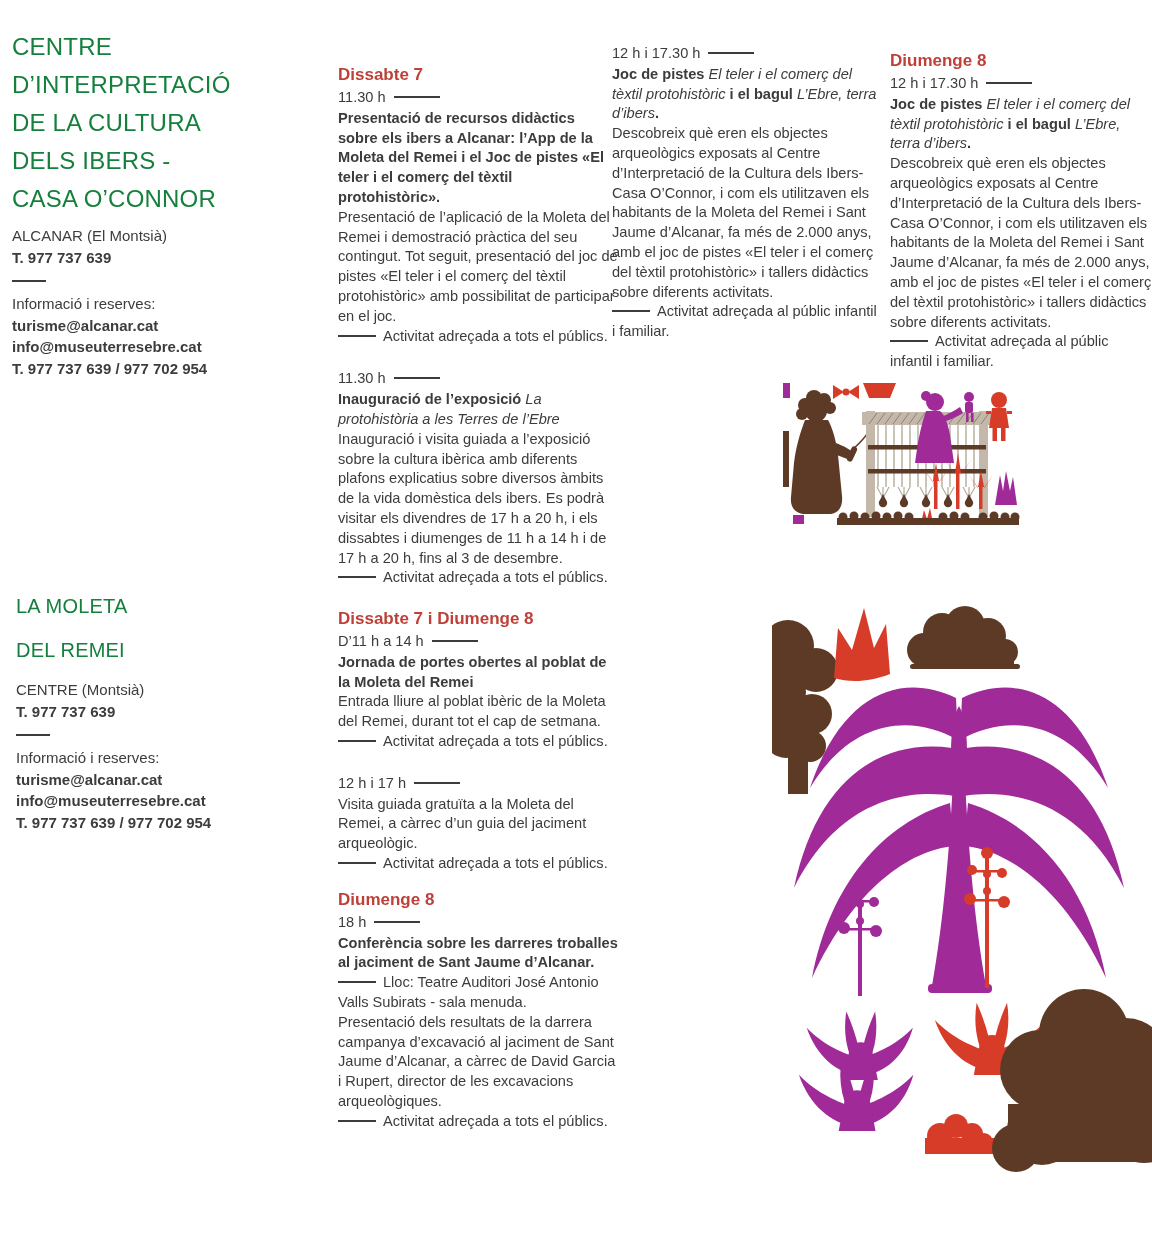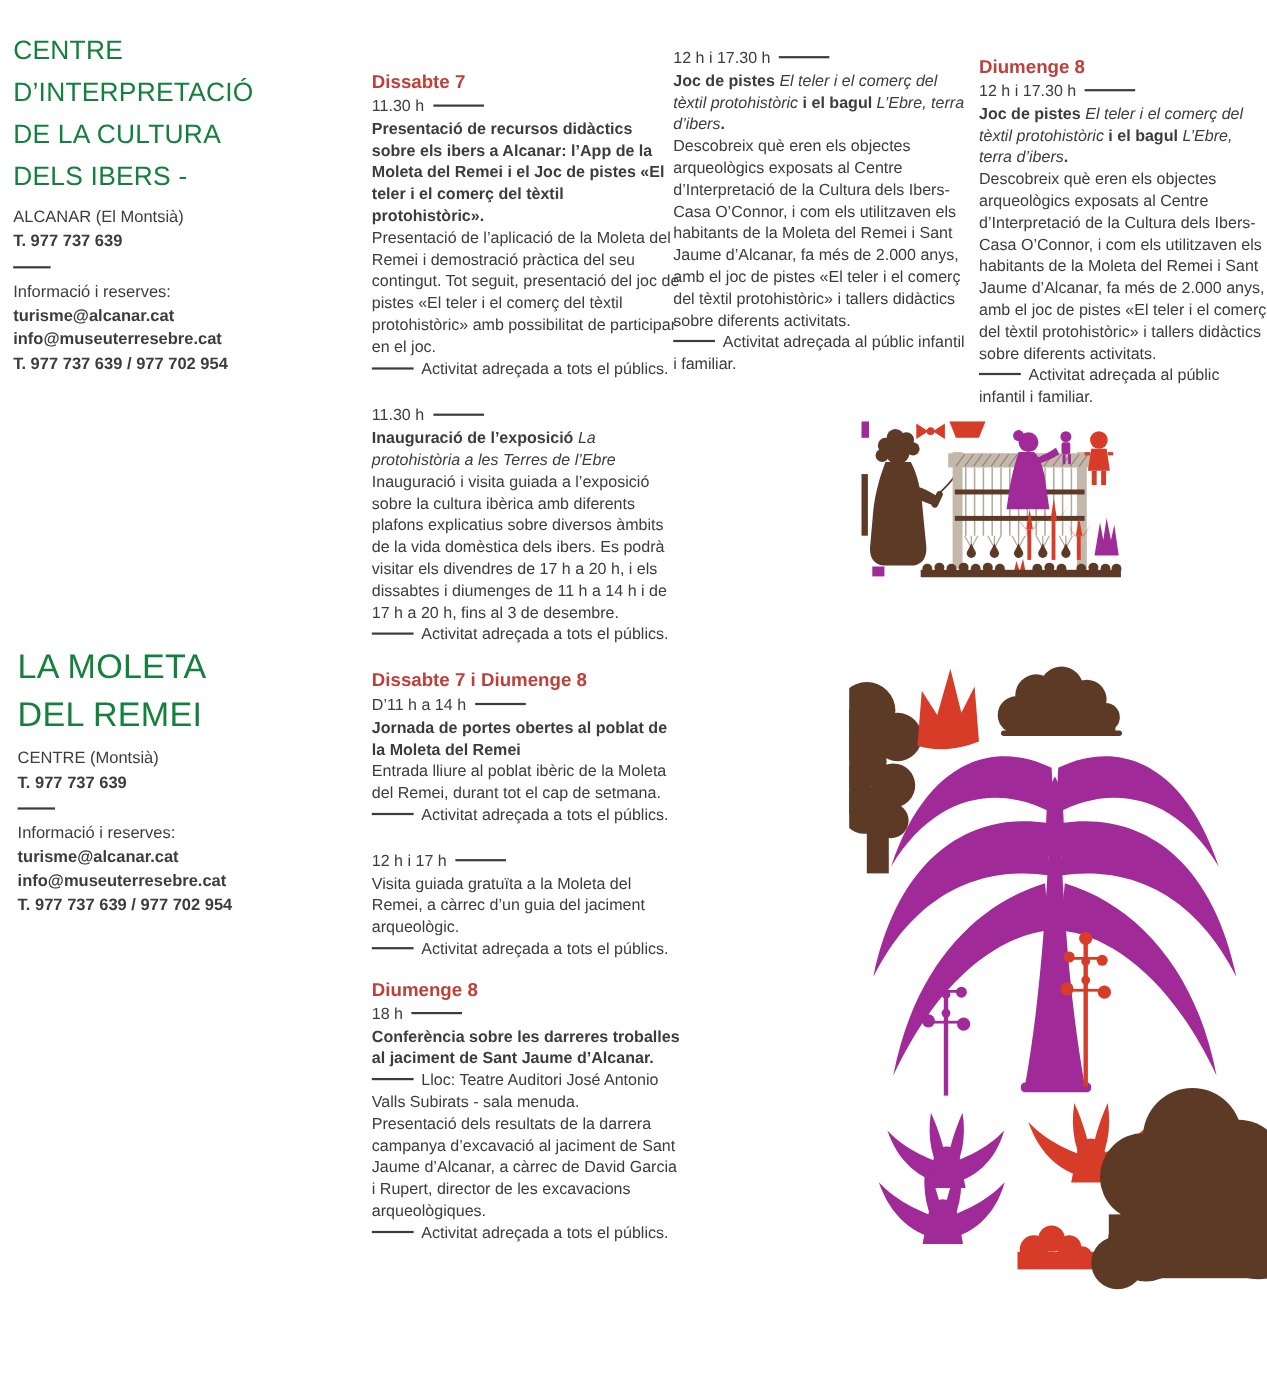--- a/index.html
+++ b/index.html
@@ -2,21 +2,21 @@
 <html lang="ca"><head>
 <meta charset="utf-8">
 <style>
   html,body{margin:0;padding:0;background:#ffffff;}
   .page{position:relative;width:1152px;height:1250px;background:#ffffff;overflow:hidden;
         font-family:"Liberation Sans",sans-serif;color:#3c3c3c;}
   .abs{position:absolute;}
 
   
   .venue-title{color:#15803d;font-weight:normal;line-height:38px;font-size:24px;letter-spacing:.2px;}
-  .venue-title.big{font-size:31px;line-height:44px;}
+  .venue-title.big{font-size:20px;line-height:44px;}
   .venue-meta{font-size:15px;line-height:21.5px;margin-top:7px;}
   .bold{font-weight:bold;}
   .vrule{width:34px;height:2px;background:#3c3c3c;margin:12px 0 11px 0;}
 
   
   .evcol{font-size:14.6px;line-height:19.8px;}
   .day{color:#be4038;font-weight:bold;font-size:17px;line-height:21px;margin:0 0 3px 0;}
   .day.gap{margin-top:9px;}
   .event{margin-bottom:15px;}
   .time-row{margin-bottom:1px;white-space:nowrap;}
@@ -32,20 +32,21 @@
 <body>
 
 <div class="page">
 
   <section class="abs" style="left:12px;top:28px;width:312px;">
     <h1 class="venue-title" style="margin:0;">
       <div>CENTRE</div>
       <div>D’INTERPRETACIÓ</div>
       <div>DE LA CULTURA</div>
       <div>DELS IBERS -</div>
+      <div>CASA O’CONNOR</div>
     </h1>
     <div class="venue-meta">
       <div>ALCANAR (El Montsià)</div>
       <div class="bold">T. 977 737 639</div>
       <div class="vrule"></div>
       <div>Informació i reserves:</div>
       <div class="bold">turisme@alcanar.cat</div>
       <div class="bold">info@museuterresebre.cat</div>
       <div class="bold">T. 977 737 639 / 977 702 954</div>
     </div>

